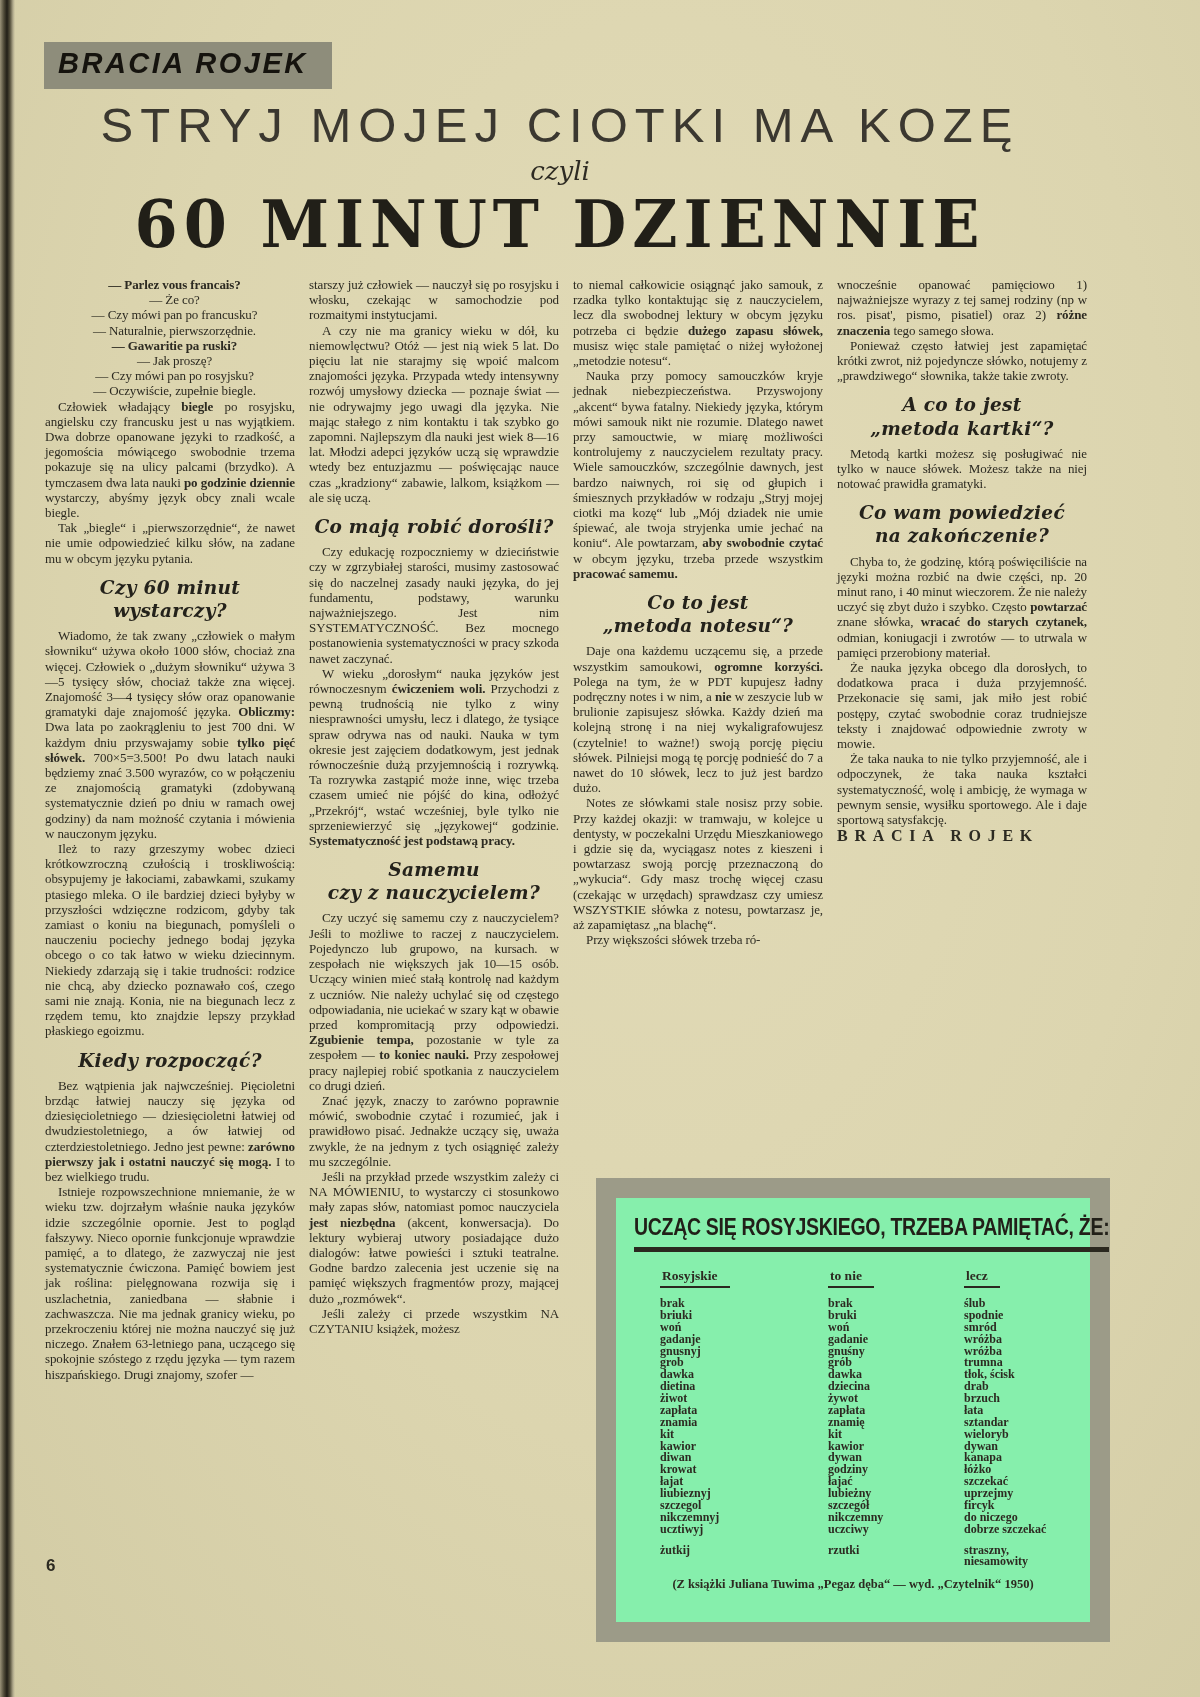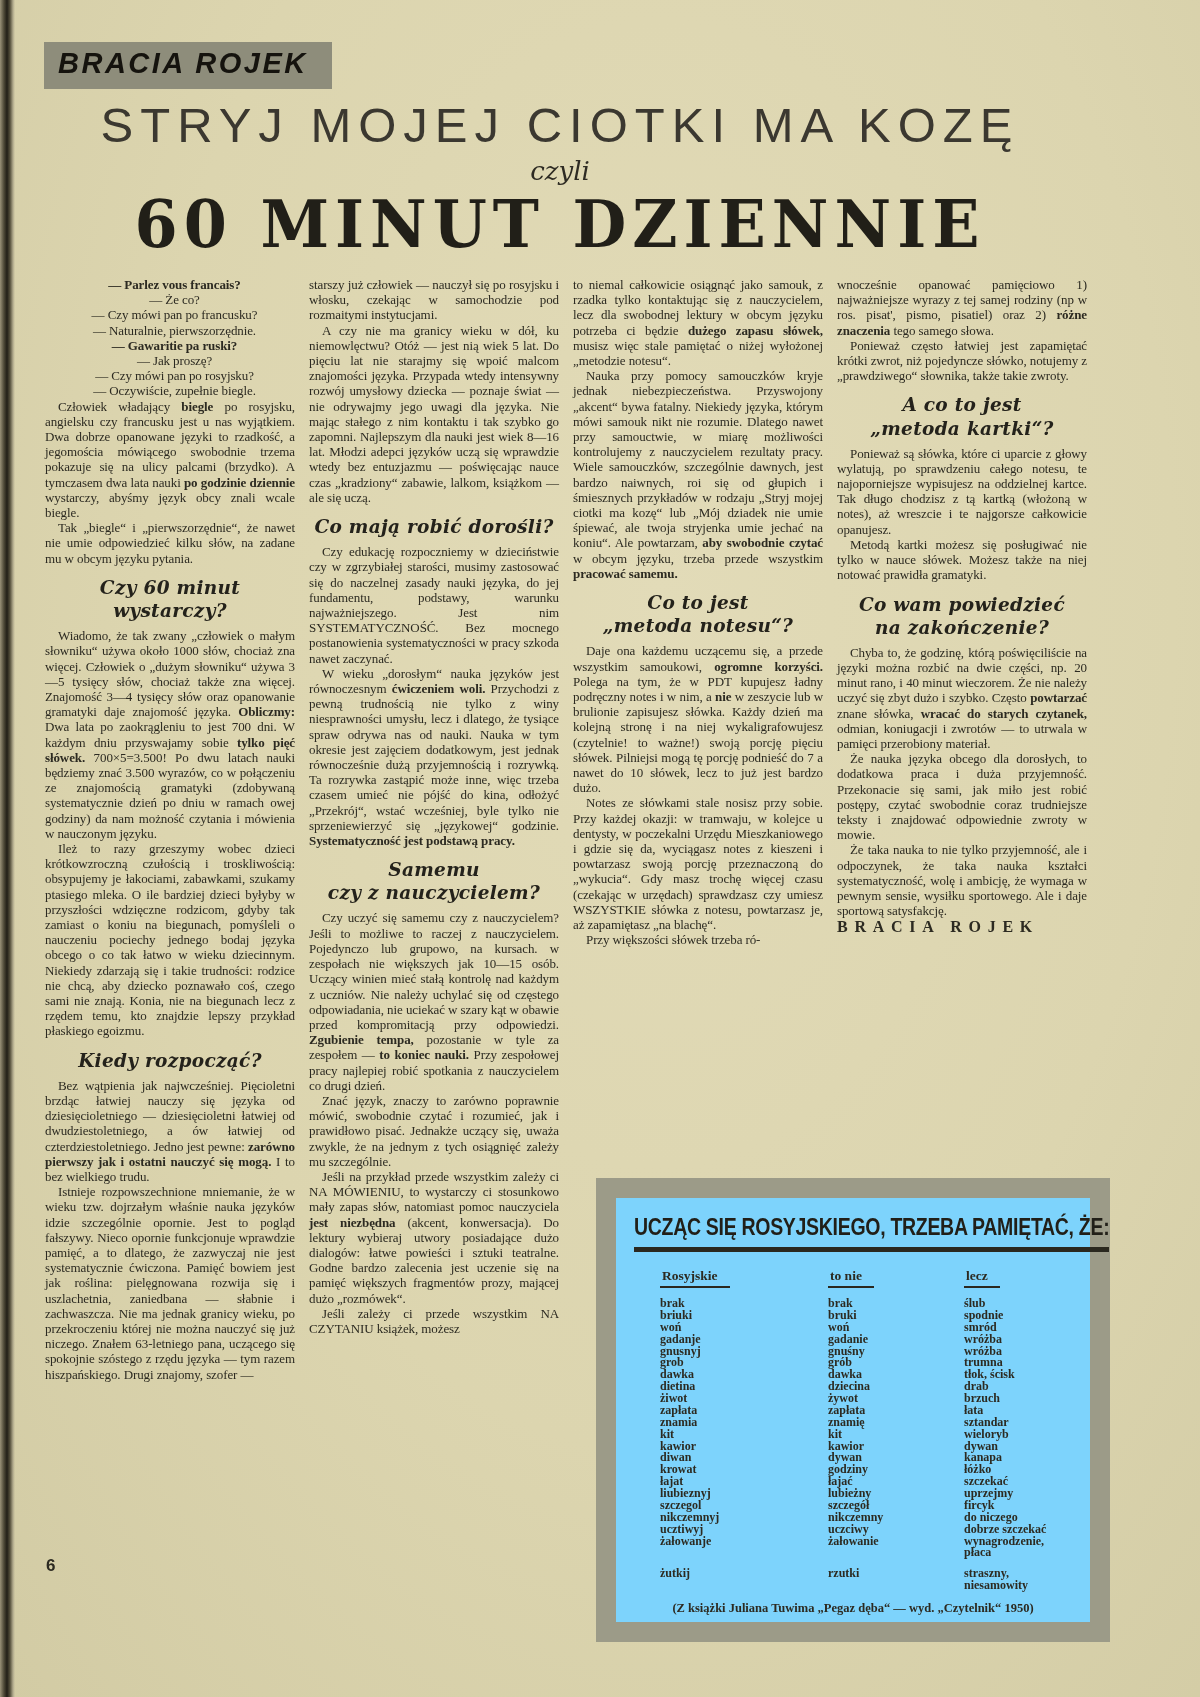--- a/index.html
+++ b/index.html
@@ -42,21 +42,21 @@
     letter-spacing: 0.3px; color: #24221b;
   }
   .script-head span { display: block; }
   .signature {
     margin-top: 14px; font-weight: bold; font-size: 16px; letter-spacing: 0.42em;
     text-indent: 0 !important; text-align: left; white-space: nowrap;
   }
   .page-number { position: absolute; left: 46px; top: 1556px; font-family: "Liberation Sans", sans-serif; font-weight: bold; font-size: 17px; }
   .vocab-box {
     position: absolute; left: 596px; top: 1178px; width: 514px; height: 464px;
-    border: 20px solid #9c9b88; background: #7dd3fc; padding: 22px 12px 0 18px; z-index: 5;
+    border: 20px solid #9c9b88; background: #86efac; padding: 22px 12px 0 18px; z-index: 5;
   }
   .vocab-title-wrap { text-align: center; margin-bottom: 16px; }
   .vocab-title {
     display: inline-block; font-family: "Liberation Sans", sans-serif; font-weight: bold;
     font-size: 19.5px; letter-spacing: -0.3px; color: #211f18;
     border-bottom: 4px solid #2a281f; padding-bottom: 5px;
     transform: scaleY(1.25); transform-origin: center bottom; white-space: nowrap;
   }
   .vocab-head { display: grid; grid-template-columns: 168px 136px 1fr; margin-left: 26px; margin-bottom: 10px; }
   .vocab-head span {
@@ -131,21 +131,20 @@
     <p>Przy większości słówek trzeba ró-</p>
   </section>
 
   <section class="col">
     <p class="first"><span>wnocześnie opanować pamięciowo 1) najważniejsze wyrazy z tej samej rodziny (np w ros. pisat', pismo, pisatiel) oraz 2) </span><span class="b">różne znaczenia</span><span> tego samego słowa.</span></p>
     <p>Ponieważ często łatwiej jest zapamiętać krótki zwrot, niż pojedyncze słówko, notujemy z „prawdziwego“ słownika, także takie zwroty.</p>
     <h3 class="script-head">
         <span>A co to jest</span>
         <span>„metoda kartki“?</span>
       </h3>
-    <p>Ponieważ są słówka, które ci uparcie z głowy wylatują, po sprawdzeniu całego notesu, te najoporniejsze wypisujesz na oddzielnej kartce. Tak długo chodzisz z tą kartką (włożoną w notes), aż wreszcie i te najgorsze całkowicie opanujesz.</p>
     <p>Metodą kartki możesz się posługiwać nie tylko w nauce słówek. Możesz także na niej notować prawidła gramatyki.</p>
     <h3 class="script-head">
         <span>Co wam powiedzieć</span>
         <span>na zakończenie?</span>
       </h3>
     <p><span>Chyba to, że godzinę, którą poświęciliście na języki można rozbić na dwie części, np. 20 minut rano, i 40 minut wieczorem. Że nie należy uczyć się zbyt dużo i szybko. Często </span><span class="b">powtarzać</span><span> znane słówka, </span><span class="b">wracać do starych czytanek,</span><span> odmian, koniugacji i zwrotów — to utrwala w pamięci przerobiony materiał.</span></p>
     <p>Że nauka języka obcego dla dorosłych, to dodatkowa praca i duża przyjemność. Przekonacie się sami, jak miło jest robić postępy, czytać swobodnie coraz trudniejsze teksty i znajdować odpowiednie zwroty w mowie.</p>
     <p>Że taka nauka to nie tylko przyjemność, ale i odpoczynek, że taka nauka kształci systematyczność, wolę i ambicję, że wymaga w pewnym sensie, wysiłku sportowego. Ale i daje sportową satysfakcję.</p>
     <p class="signature">BRACIA ROJEK</p>
   </section>
@@ -257,25 +256,20 @@
     <div class="vocab-row">
         <span>nikczemnyj</span>
         <span>nikczemny</span>
         <span>do niczego</span>
       </div>
     <div class="vocab-row">
         <span>ucztiwyj</span>
         <span>uczciwy</span>
         <span>dobrze szczekać</span>
       </div>
-    <div class="vocab-row">
-        <span>żałowanje</span>
-        <span>żałowanie</span>
-        <span>wynagrodzenie, płaca</span>
-      </div>
     <div class="vocab-row gap">
         <span>żutkij</span>
         <span>rzutki</span>
         <span>straszny, niesamowity</span>
       </div>
   </div>
   <div class="vocab-footnote">(Z książki Juliana Tuwima „Pegaz dęba“ — wyd. „Czytelnik“ 1950)</div>
 </aside>
 
 </body></html>

